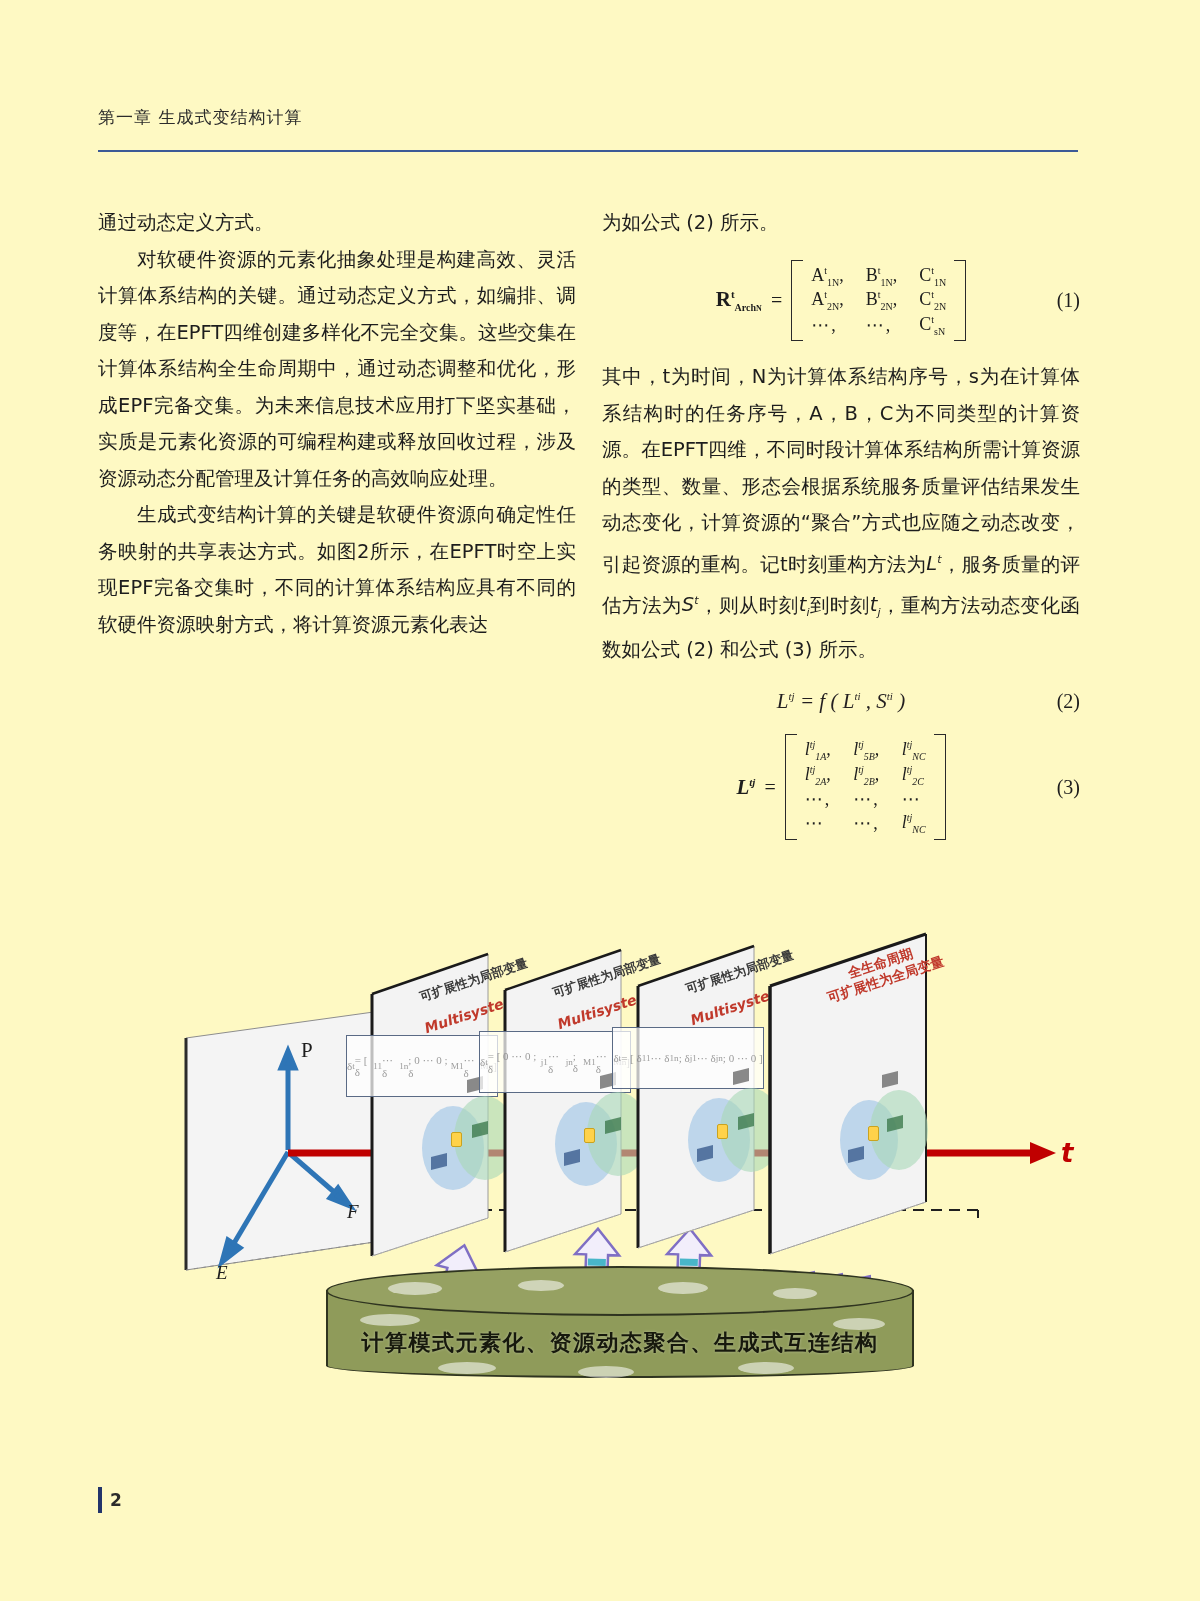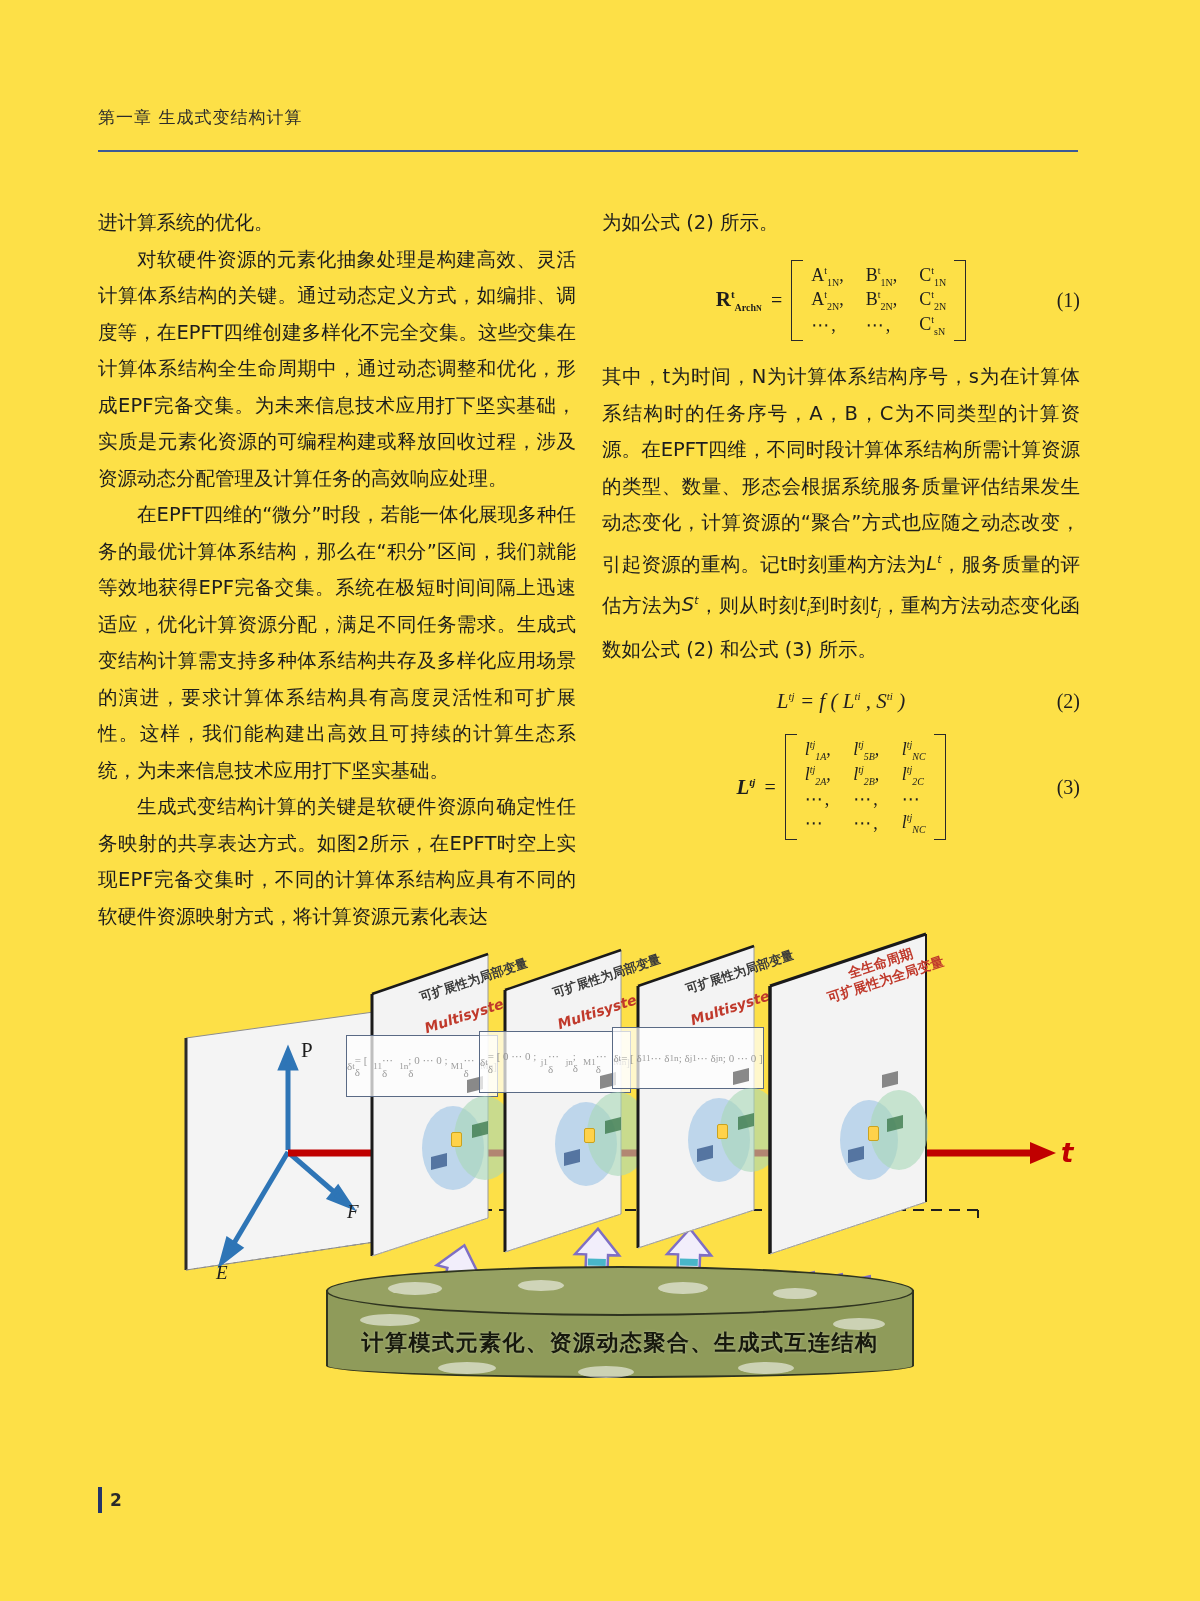--- a/index.html
+++ b/index.html
@@ -11,21 +11,21 @@
     width: 1200px;
     height: 1601px;
     font-family: "Liberation Sans", "DejaVu Sans", sans-serif;
     color: #231f20;
     position: relative;
     overflow: hidden;
   }
   .page {
     position: absolute;
     inset: 0;
-    background: #fde047;
+    background: #fef9c3;
   }
 
   
   .runhead {
     position: absolute;
     left: 98px;
     top: 106px;
     width: 980px;
   }
   .runhead-text {
@@ -305,23 +305,22 @@
 <div class="page">
 
   <div class="runhead">
     <div class="runhead-text">第一章  生成式变结构计算</div>
     <div class="runhead-rule"></div>
   </div>
 
   <div class="columns">
 
     <div class="col">
-      <p class="para">进计算系统的优化。</p>
+      <p class="para">通过动态定义方式。</p>
       <p class="para indent">对软硬件资源的元素化抽象处理是构建高效、灵活计算体系结构的关键。通过动态定义方式，如编排、调度等，在EPFT四维创建多样化不完全交集。这些交集在计算体系结构全生命周期中，通过动态调整和优化，形成EPF完备交集。为未来信息技术应用打下坚实基础，实质是元素化资源的可编程构建或释放回收过程，涉及资源动态分配管理及计算任务的高效响应处理。</p>
-      <p class="para indent">在EPFT四维的“微分”时段，若能一体化展现多种任务的最优计算体系结构，那么在“积分”区间，我们就能等效地获得EPF完备交集。系统在极短时间间隔上迅速适应，优化计算资源分配，满足不同任务需求。生成式变结构计算需支持多种体系结构共存及多样化应用场景的演进，要求计算体系结构具有高度灵活性和可扩展性。这样，我们能构建出高效且可持续的计算生态系统，为未来信息技术应用打下坚实基础。</p>
       <p class="para indent">生成式变结构计算的关键是软硬件资源向确定性任务映射的共享表达方式。如图2所示，在EPFT时空上实现EPF完备交集时，不同的计算体系结构应具有不同的软硬件资源映射方式，将计算资源元素化表达</p>
     </div>
 
     <div class="col">
       <p class="para">为如公式 (2) 所示。</p>
 
       <div class="eqrow sp-before sp-after">
         <div class="eq-body">
           <span class="lhs">
             <span>R</span><span class="sup">t</span><span class="sub"><span>Arch</span><span style="font-size:8px">N</span></span>

